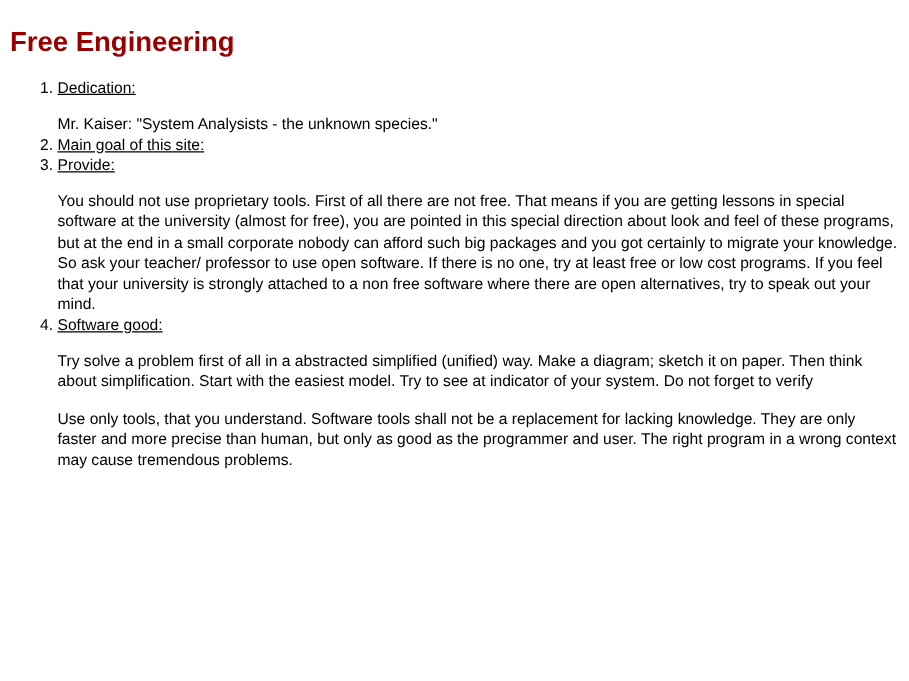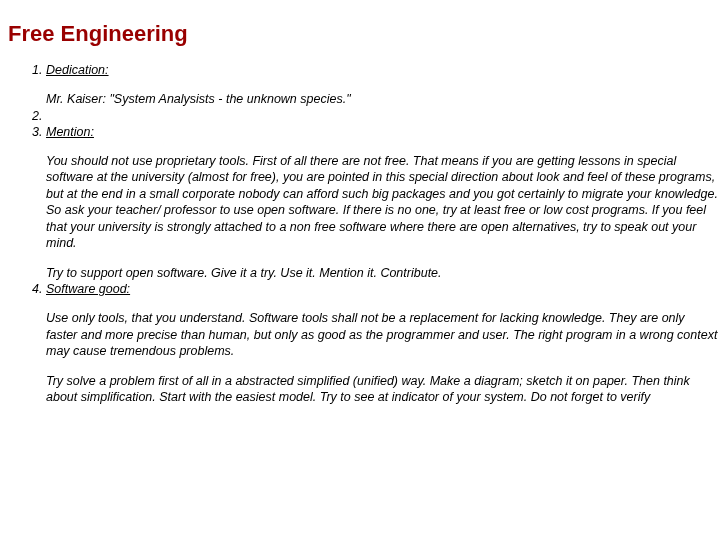--- a/index.html
+++ b/index.html
@@ -31,21 +31,20 @@
     margin: 13px 0 16px 0;
     padding: 0;
     letter-spacing: 0px;
   }
 
   ol.outline {
     margin: 0;
     padding: 0 0 0 38px;
     list-style-type: decimal;
     list-style-position: outside;
-    font-style: italic;
   }
 
   ol.outline > li {
     margin: 0 0 0 0;
     padding: 0;
     font-size: 12.5px;
     line-height: 16px;
   }
 
   ol.outline > li::marker {
@@ -91,32 +90,32 @@
   <ol class="outline">
 
     <li class="item-block">
       <span class="item-heading">Dedication:</span>
       <div class="item-body">
         <p>Mr. Kaiser: "System Analysists - the unknown species."</p>
       </div>
     </li>
 
     <li class="item-block">
+      <span class="item-heading">Main goal of this site:</span>
     </li>
 
     <li class="item-block">
-      <span class="item-heading">Mention:</span>
+      <span class="item-heading">Provide:</span>
       <div class="item-body">
         <p>You should not use proprietary tools. First of all there are not free. That means if you are getting lessons in special software at the university (almost for free), you are pointed in this special direction about look and feel of these programs, but at the end in a small corporate nobody can afford such big packages and you got certainly to migrate your knowledge. So ask your teacher/ professor to use open software. If there is no one, try at least free or low cost programs. If you feel that your university is strongly attached to a non free software where there are open alternatives, try to speak out your mind.</p>
-        <p>Try to support open software. Give it a try. Use it. Mention it. Contribute.</p>
       </div>
     </li>
 
     <li class="item-block">
       <span class="item-heading">Software good:</span>
       <div class="item-body">
+        <p>Try solve a problem first of all in a abstracted simplified (unified) way. Make a diagram; sketch it on paper. Then think about simplification. Start with the easiest model. Try to see at indicator of your system. Do not forget to verify</p>
         <p>Use only tools, that you understand. Software tools shall not be a replacement for lacking knowledge. They are only faster and more precise than human, but only as good as the programmer and user. The right program in a wrong context may cause tremendous problems.</p>
-        <p>Try solve a problem first of all in a abstracted simplified (unified) way. Make a diagram; sketch it on paper. Then think about simplification. Start with the easiest model. Try to see at indicator of your system. Do not forget to verify</p>
       </div>
     </li>
 
   </ol>
 </div>
 
 </body></html>

